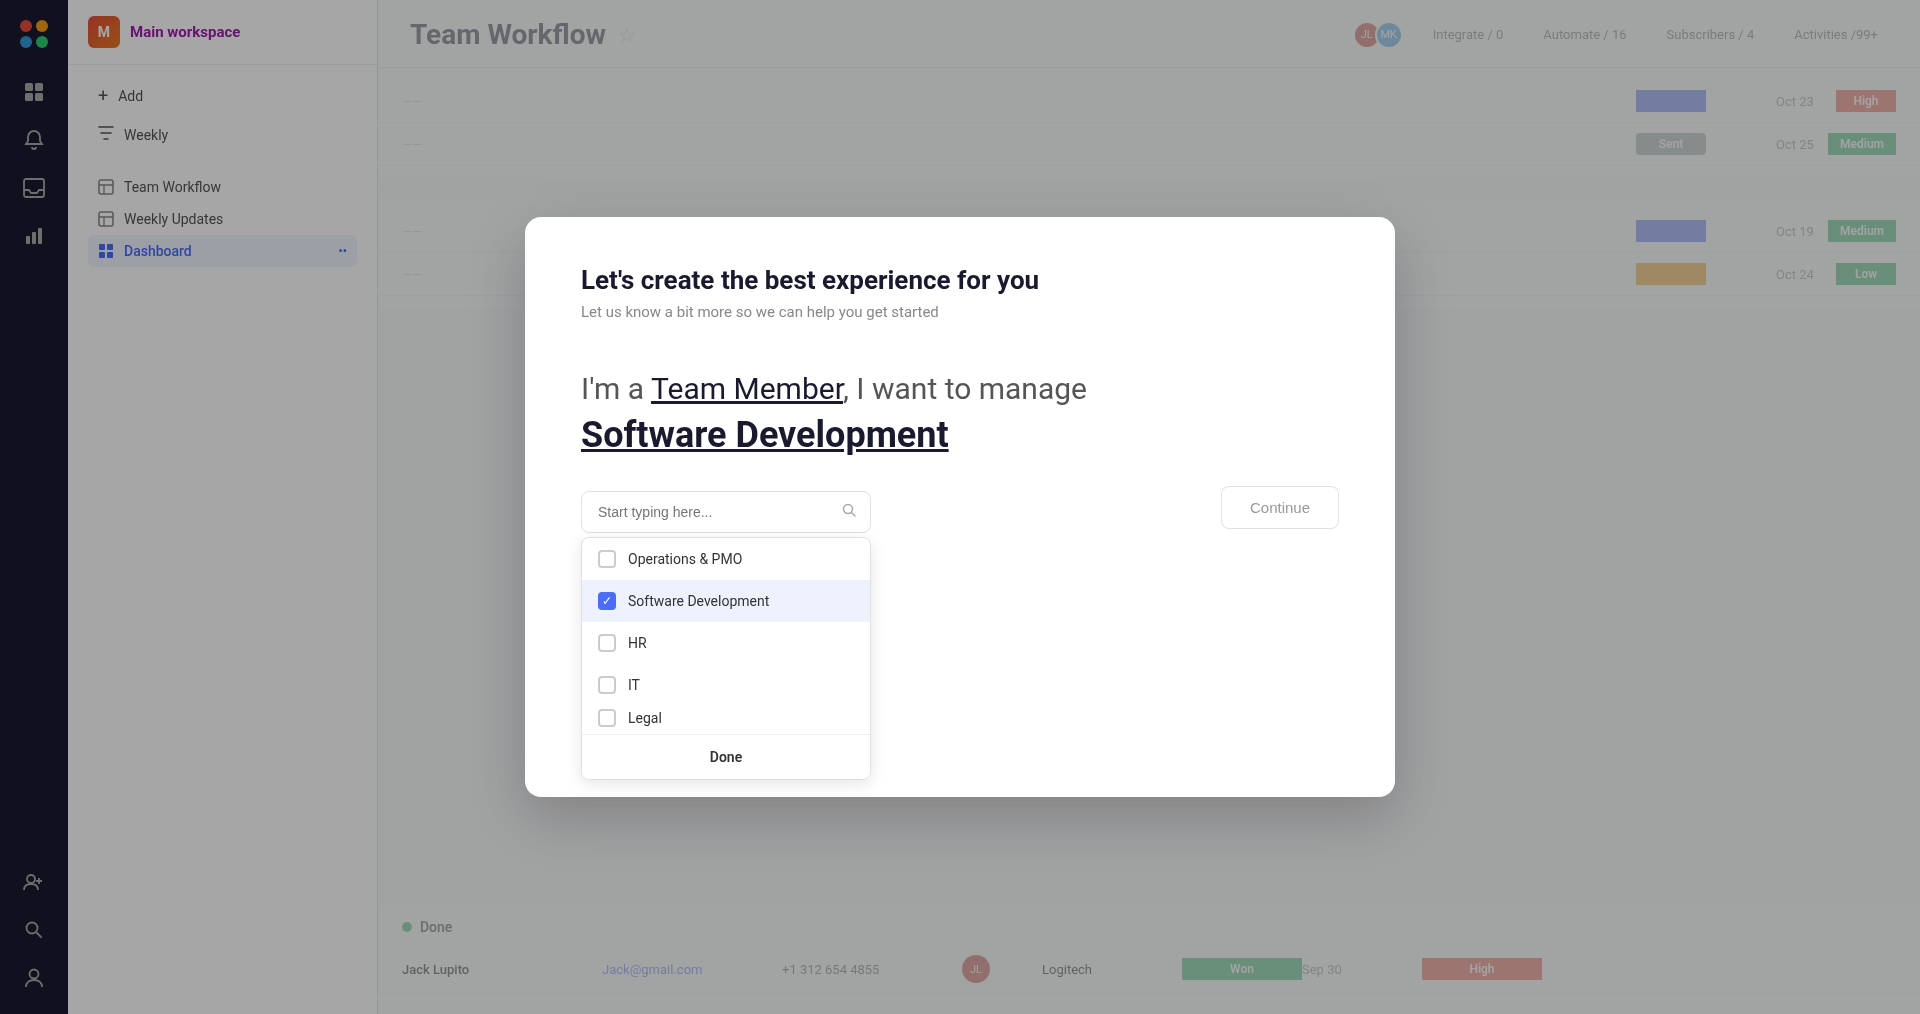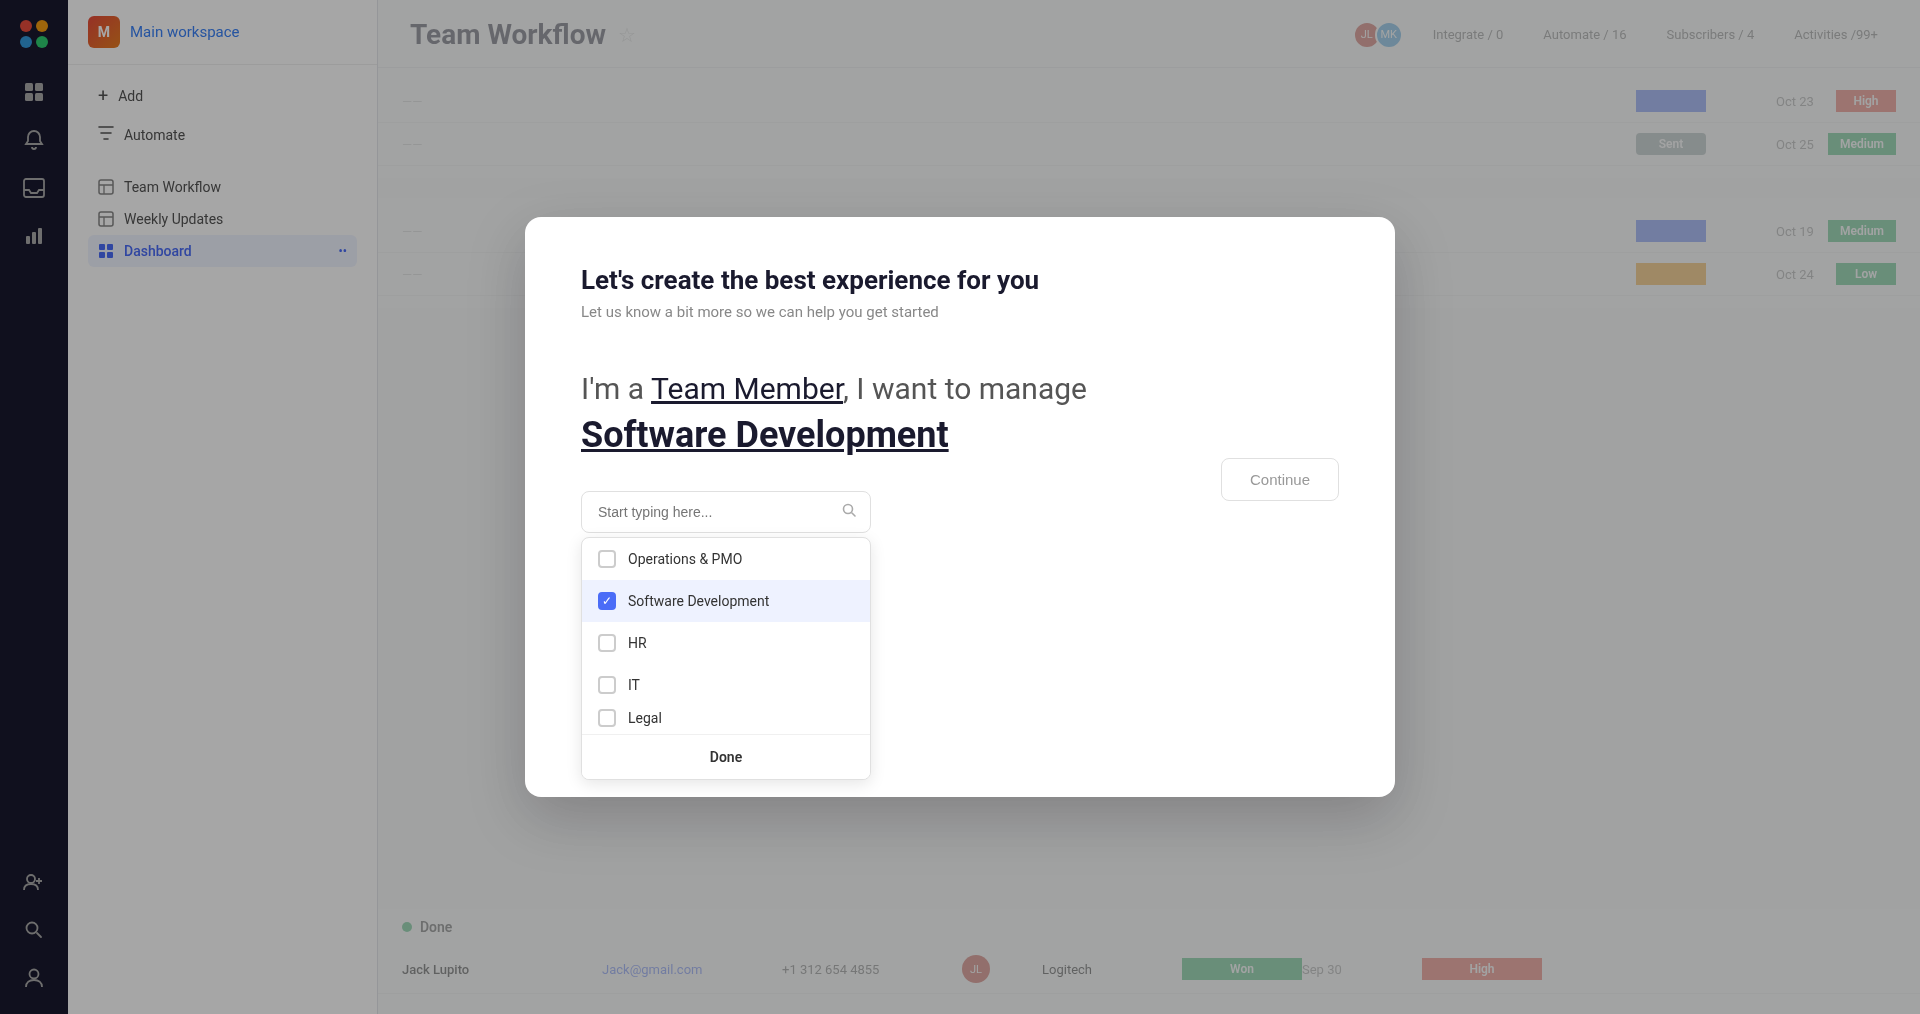--- a/index.html
+++ b/index.html
@@ -65,22 +65,22 @@
       width: 32px; height: 32px;
       background: linear-gradient(135deg, #e74c3c, #e67e22);
       border-radius: 6px;
       display: flex; align-items: center; justify-content: center;
       color: white;
       font-size: 14px;
       font-weight: bold;
     }
     .workspace-name {
       font-size: 15px;
-      font-weight: 400;
-      color: #3b82f6;
+      font-weight: 700;
+      color: #a21caf;
     }
     .left-panel-actions {
       padding: 12px 20px;
       display: flex;
       flex-direction: column;
       gap: 4px;
     }
     .left-panel-action {
       display: flex;
       align-items: center;
@@ -315,21 +315,21 @@
       background: #fff;
     }
     .dropdown-item-partial {
       overflow: hidden;
     }
 
     
     .continue-btn {
       position: absolute;
       right: 56px;
-      bottom: 296px;
+      bottom: 268px;
       padding: 12px 28px;
       background: #fff;
       border: 1.5px solid #e0e0e0;
       border-radius: 8px;
       font-size: 15px;
       font-weight: 500;
       color: #999;
       cursor: pointer;
     }
 
@@ -433,21 +433,21 @@
     <div class="left-panel-action">
       <span style="font-size:18px;color:#555;">+</span>
       <span>Add</span>
     </div>
     <div class="left-panel-action">
       <span>
         <svg width="16" height="14" viewBox="0 0 16 14" fill="none">
             <path d="M1 1h14M3 7h10M6 13h4" stroke="#555" stroke-width="1.6" stroke-linecap="round"></path>
           </svg>
       </span>
-      <span>Automate</span>
+      <span>Weekly</span>
     </div>
   </div>
   <div class="left-panel-section">
     <div class="nav-item">
       <svg width="16" height="16" viewBox="0 0 16 16" fill="none">
           <rect x="1" y="1" width="14" height="14" rx="2" stroke="#888" stroke-width="1.5"></rect>
           <path d="M1 6h14M6 6v9" stroke="#888" stroke-width="1.3"></path>
         </svg>
       <span>Team Workflow</span>
     </div>

